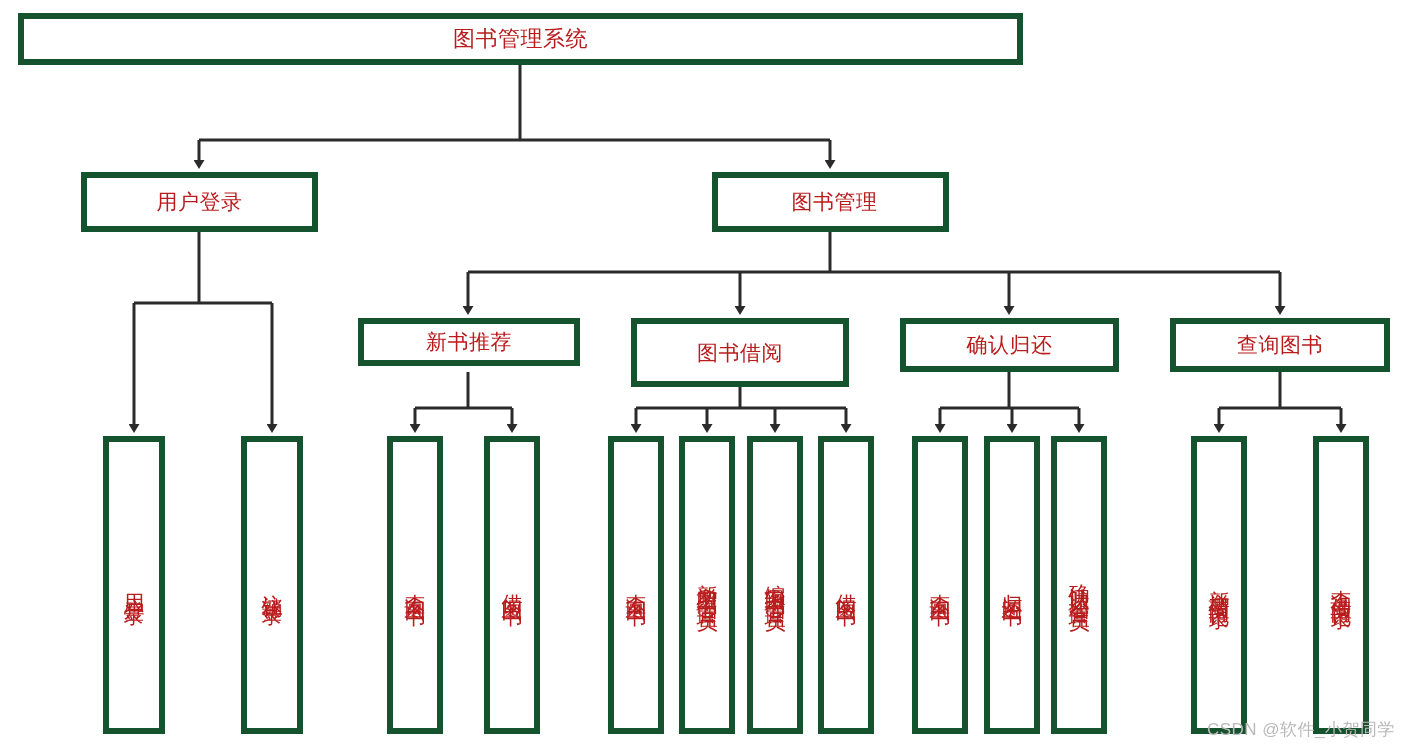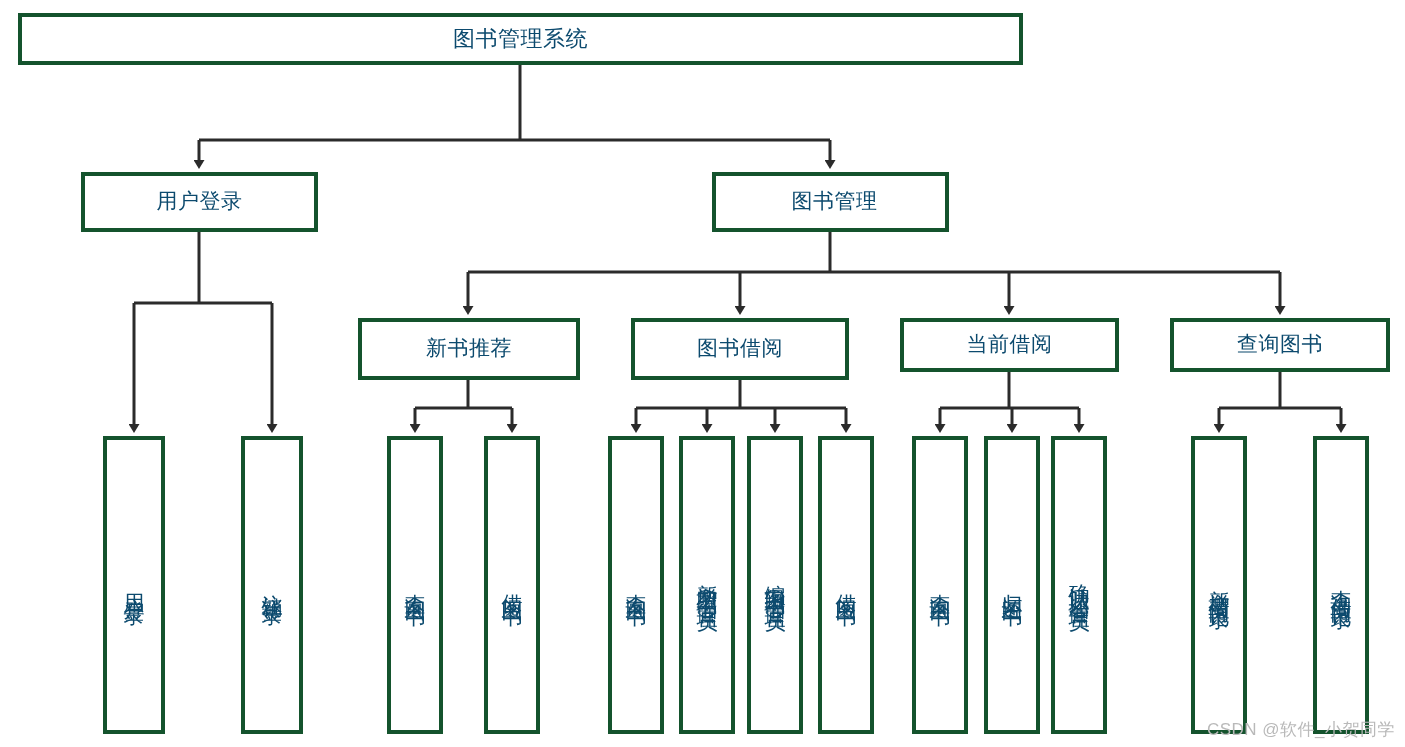--- a/index.html
+++ b/index.html
@@ -18,26 +18,25 @@
   svg#wires {
     position: absolute;
     left: 0; top: 0;
     width: 1405px;
     height: 747px;
   }
   .node {
     position: absolute;
     box-sizing: border-box;
     background: #ffffff;
-    border: 4px solid #14532d;
+    border: 6px solid #14532d;
     display: flex;
     align-items: center;
     justify-content: center;
-    color: #0c4a6e;
-    font-family: Liberation Serif, serif;
+    color: #b91c1c;
   }
   .node-h {
     font-size: 21px;
     letter-spacing: 0.5px;
     line-height: 1.1;
     white-space: nowrap;
   }
   .node-root { font-size: 22px; }
   .node-v {
     font-size: 21px;
@@ -120,23 +119,23 @@
       <path d="M1219,408 L1219,425" marker-end="url(#arrow)"></path>
       <path d="M1341,408 L1341,425" marker-end="url(#arrow)"></path>
     </g>
   </svg>
 
   <div class="node node-h node-root" id="root-node" style="left: 18px; top: 13px; width: 1005px; height: 52px;">图书管理系统</div>
 
   <div class="node node-h" id="l2-0" style="left: 81px; top: 172px; width: 237px; height: 60px;">用户登录</div>
   <div class="node node-h" id="l2-1" style="left: 712px; top: 172px; width: 237px; height: 60px; padding-left: 8px;">图书管理</div>
 
-  <div class="node node-h" id="l3-0" style="left: 358px; top: 318px; width: 222px; height: 62px;">新书推荐</div>
-  <div class="node node-h" id="l3-1" style="left: 631px; top: 318px; width: 218px; height: 62px;">图书借阅</div>
-  <div class="node node-h" id="l3-2" style="left: 900px; top: 318px; width: 219px; height: 54px;">当前借阅</div>
+  <div class="node node-h" id="l3-0" style="left: 358px; top: 318px; width: 222px; height: 48px;">新书推荐</div>
+  <div class="node node-h" id="l3-1" style="left: 631px; top: 318px; width: 218px; height: 69px;">图书借阅</div>
+  <div class="node node-h" id="l3-2" style="left: 900px; top: 318px; width: 219px; height: 54px;">确认归还</div>
   <div class="node node-h" id="l3-3" style="left: 1170px; top: 318px; width: 220px; height: 54px;">查询图书</div>
 
   <div class="node node-v" id="lf-0" style="left: 103px; top: 436px; width: 62px; height: 298px;">
     <span class="vtext">用户登录</span>
   </div>
   <div class="node node-v" id="lf-1" style="left: 241px; top: 436px; width: 62px; height: 298px;">
     <span class="vtext">注销登录</span>
   </div>
   <div class="node node-v" id="lf-2" style="left: 387px; top: 436px; width: 56px; height: 298px;">
     <span class="vtext">查询图书</span>

